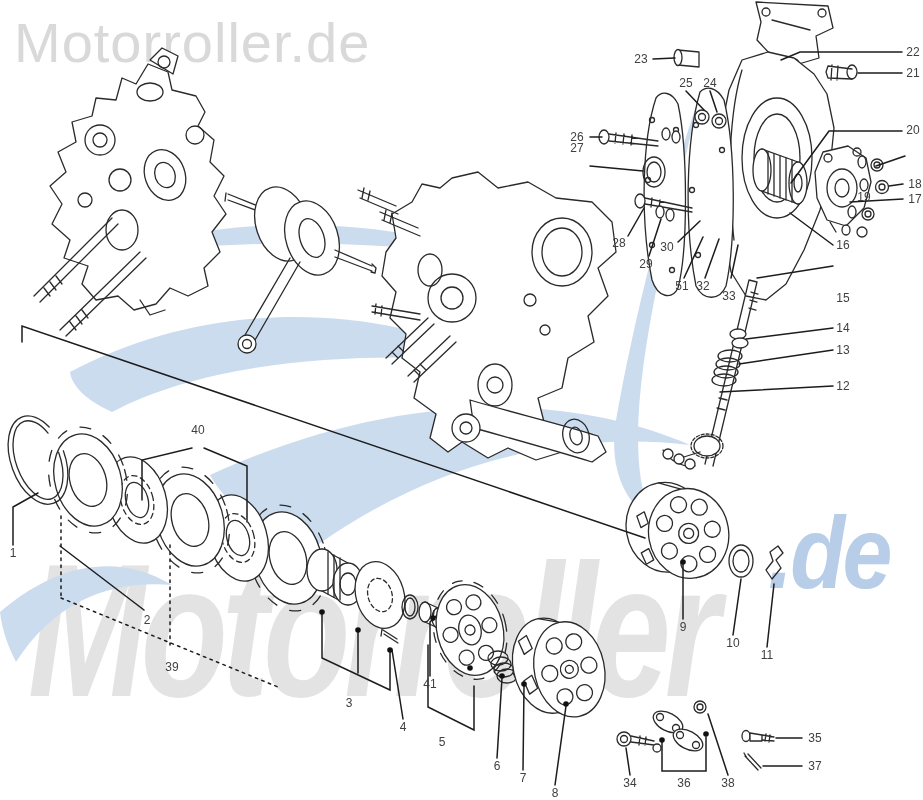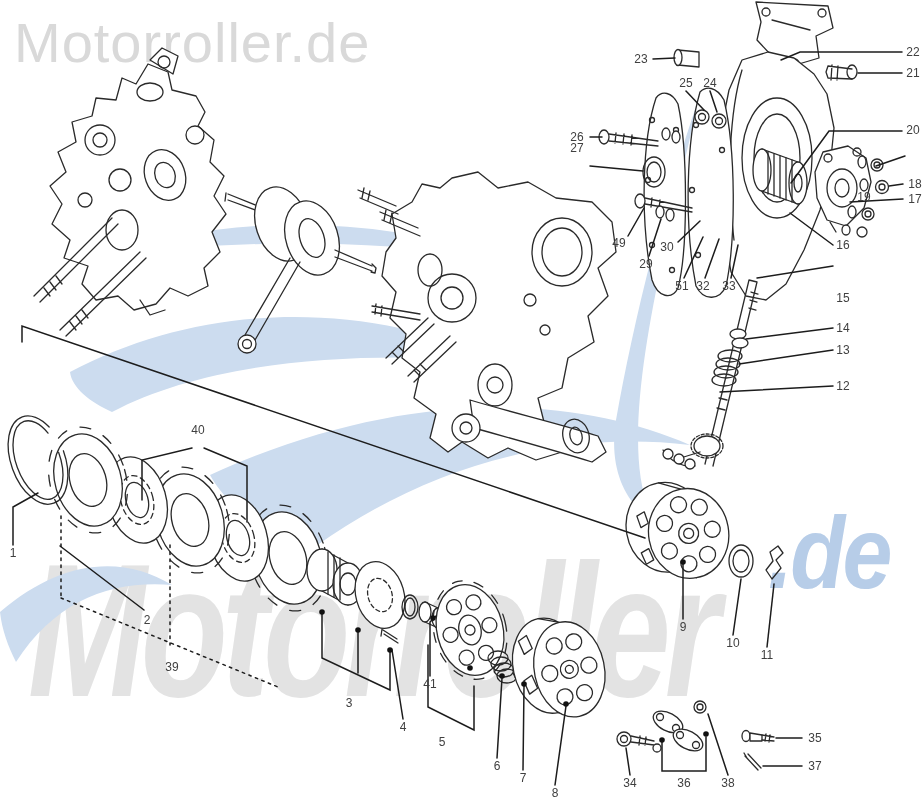--- a/index.html
+++ b/index.html
@@ -429,26 +429,26 @@
       <div class="callout" style="left: 915px; top: 184px;">18</div>
       <div class="callout" style="left: 864px; top: 155px; margin-top: 42px;">19</div>
       <div class="callout" style="left: 913px; top: 130px;">20</div>
       <div class="callout" style="left: 913px; top: 73px; text-align: right;">21</div>
       <div class="callout" style="left: 913px; top: 52px;">22</div>
       <div class="callout" style="left: 641px; top: 59px;">23</div>
       <div class="callout" style="left: 710px; top: 83px;">24</div>
       <div class="callout" style="left: 686px; top: 83px;">25</div>
       <div class="callout" style="left: 577px; top: 137px;">26</div>
       <div class="callout" style="left: 577px; top: 148px;">27</div>
-      <div class="callout" style="left: 619px; top: 243px;">49</div>
+      <div class="callout" style="left: 619px; top: 243px;">28</div>
       <div class="callout" style="left: 646px; top: 264px;">29</div>
       <div class="callout" style="left: 667px; top: 247px;">30</div>
       <div class="callout" style="left: 682px; top: 286px;">51</div>
       <div class="callout" style="left: 703px; top: 286px;">32</div>
-      <div class="callout" style="left: 729px; top: 286px;">33</div>
+      <div class="callout" style="left: 729px; top: 296px;">33</div>
       <div class="callout" style="left: 630px; top: 783px;">34</div>
       <div class="callout" style="left: 815px; top: 738px;">35</div>
       <div class="callout" style="left: 684px; top: 783px;">36</div>
       <div class="callout" style="left: 815px; top: 766px;">37</div>
       <div class="callout" style="left: 728px; top: 783px;">38</div>
       <div class="callout" style="left: 172px; top: 667px;">39</div>
       <div class="callout" style="left: 198px; top: 430px;">40</div>
       <div class="callout" style="left: 430px; top: 684px;">41</div>
     </div>
 </div>

